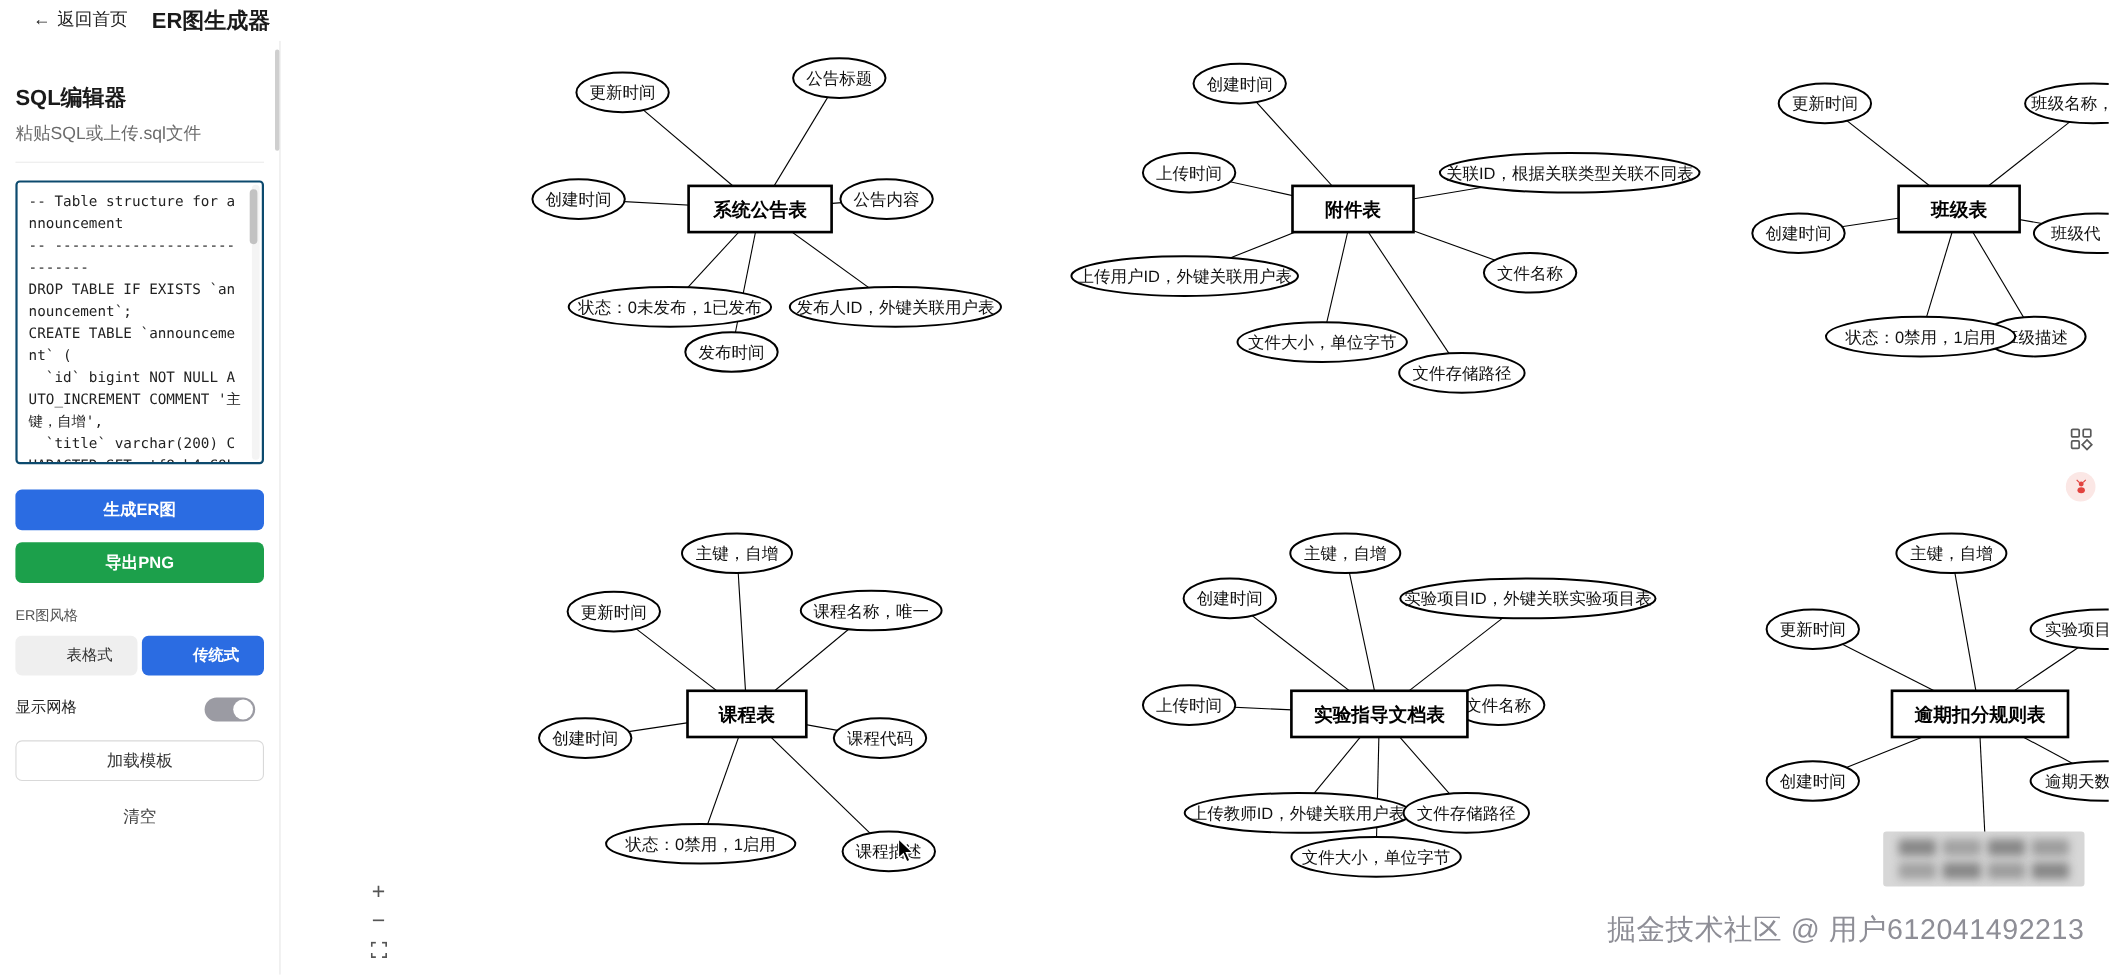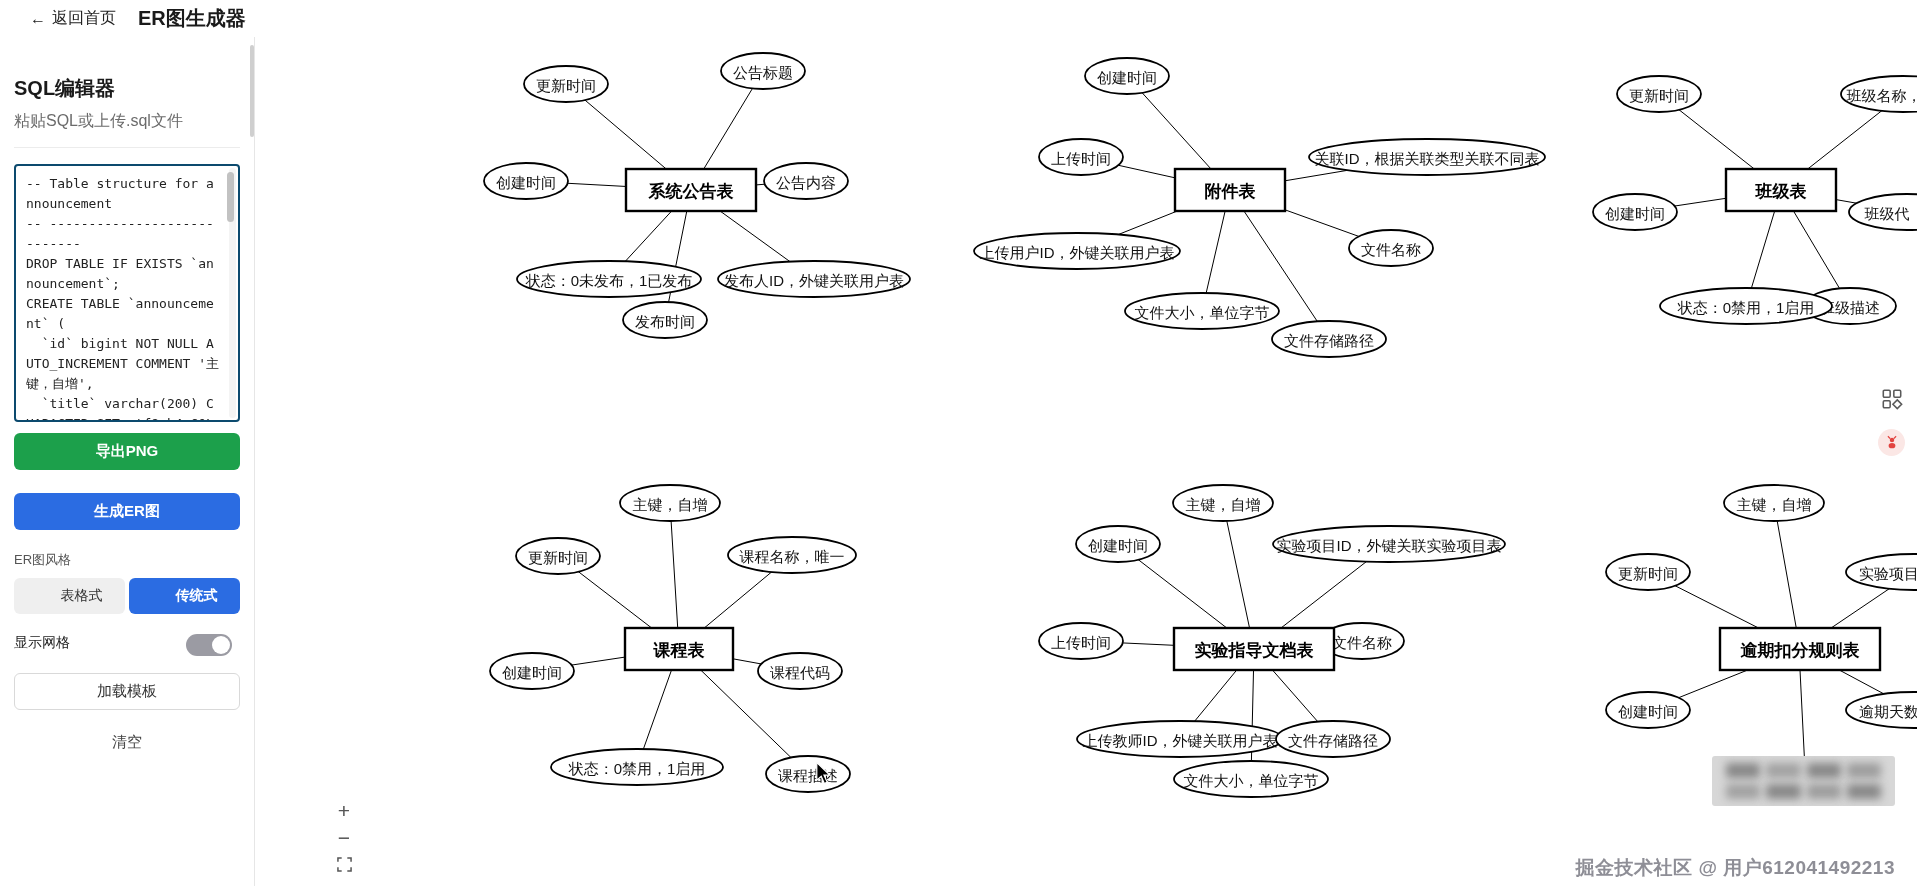--- a/index.html
+++ b/index.html
@@ -71,22 +71,22 @@
     display:flex; flex-direction:column; gap:17px; align-items:center; }
   .float-icon { width:27px; height:27px; display:flex; align-items:center; justify-content:center;
     cursor:pointer; }
   .ant-badge { width:27px; height:27px; border-radius:50%; background:#fbe7e5;
     display:flex; align-items:center; justify-content:center; }
   .blur-box { position:absolute; left:1712px; top:756px; width:183px; height:50px;
     background:#d7d7d7; border-radius:3px; z-index:10; overflow:hidden;
     display:grid; grid-template-columns:repeat(4,1fr); grid-template-rows:repeat(2,1fr);
     gap:6px; padding:7px 14px; }
   .blur-blob { background:#6e6e6e; filter:blur(4px); border-radius:2px; opacity:.75; }
-  .watermark { position:absolute; right:22px; top:855px; z-index:12; font-size:19px;
-    font-weight:700; color:#8e8e96; letter-spacing:.5px; }
+  .watermark { position:absolute; right:22px; top:828px; z-index:12; font-size:26px;
+    font-weight:400; color:#8e8e96; letter-spacing:.5px; }
   .cursor-overlay { position:absolute; left:814px; top:762px; z-index:25; }
 </style>
 </head>
 <body>
 
 <svg class="er-svg" id="er-canvas">
     <g>
       <line x1="691" y1="190" x2="566" y2="84" class="er-line"></line>
       <line x1="691" y1="190" x2="763" y2="71" class="er-line"></line>
       <line x1="691" y1="190" x2="526" y2="181" class="er-line"></line>
@@ -344,22 +344,22 @@
 -- ----------------------------
 DROP TABLE IF EXISTS `announcement`;
 CREATE TABLE `announcement` (
   `id` bigint NOT NULL AUTO_INCREMENT COMMENT '主键，自增',
   `title` varchar(200) CHARACTER SET utf8mb4 COLLATE utf8mb4_unicode_ci NOT NULL COMMENT '公告标题',</div>
     <div class="sql-scroll-track">
       <div class="sql-scroll-thumb"></div>
     </div>
   </div>
 
+  <button class="btn btn-generate">生成ER图</button>
   <button class="btn btn-export">导出PNG</button>
-  <button class="btn btn-generate">生成ER图</button>
 
   <div class="style-label">ER图风格</div>
   <div class="style-row">
     <button class="style-btn inactive">表格式</button>
     <button class="style-btn active">传统式</button>
   </div>
 
   <div class="grid-row">
     <span class="grid-label">显示网格</span>
     <span class="toggle">

